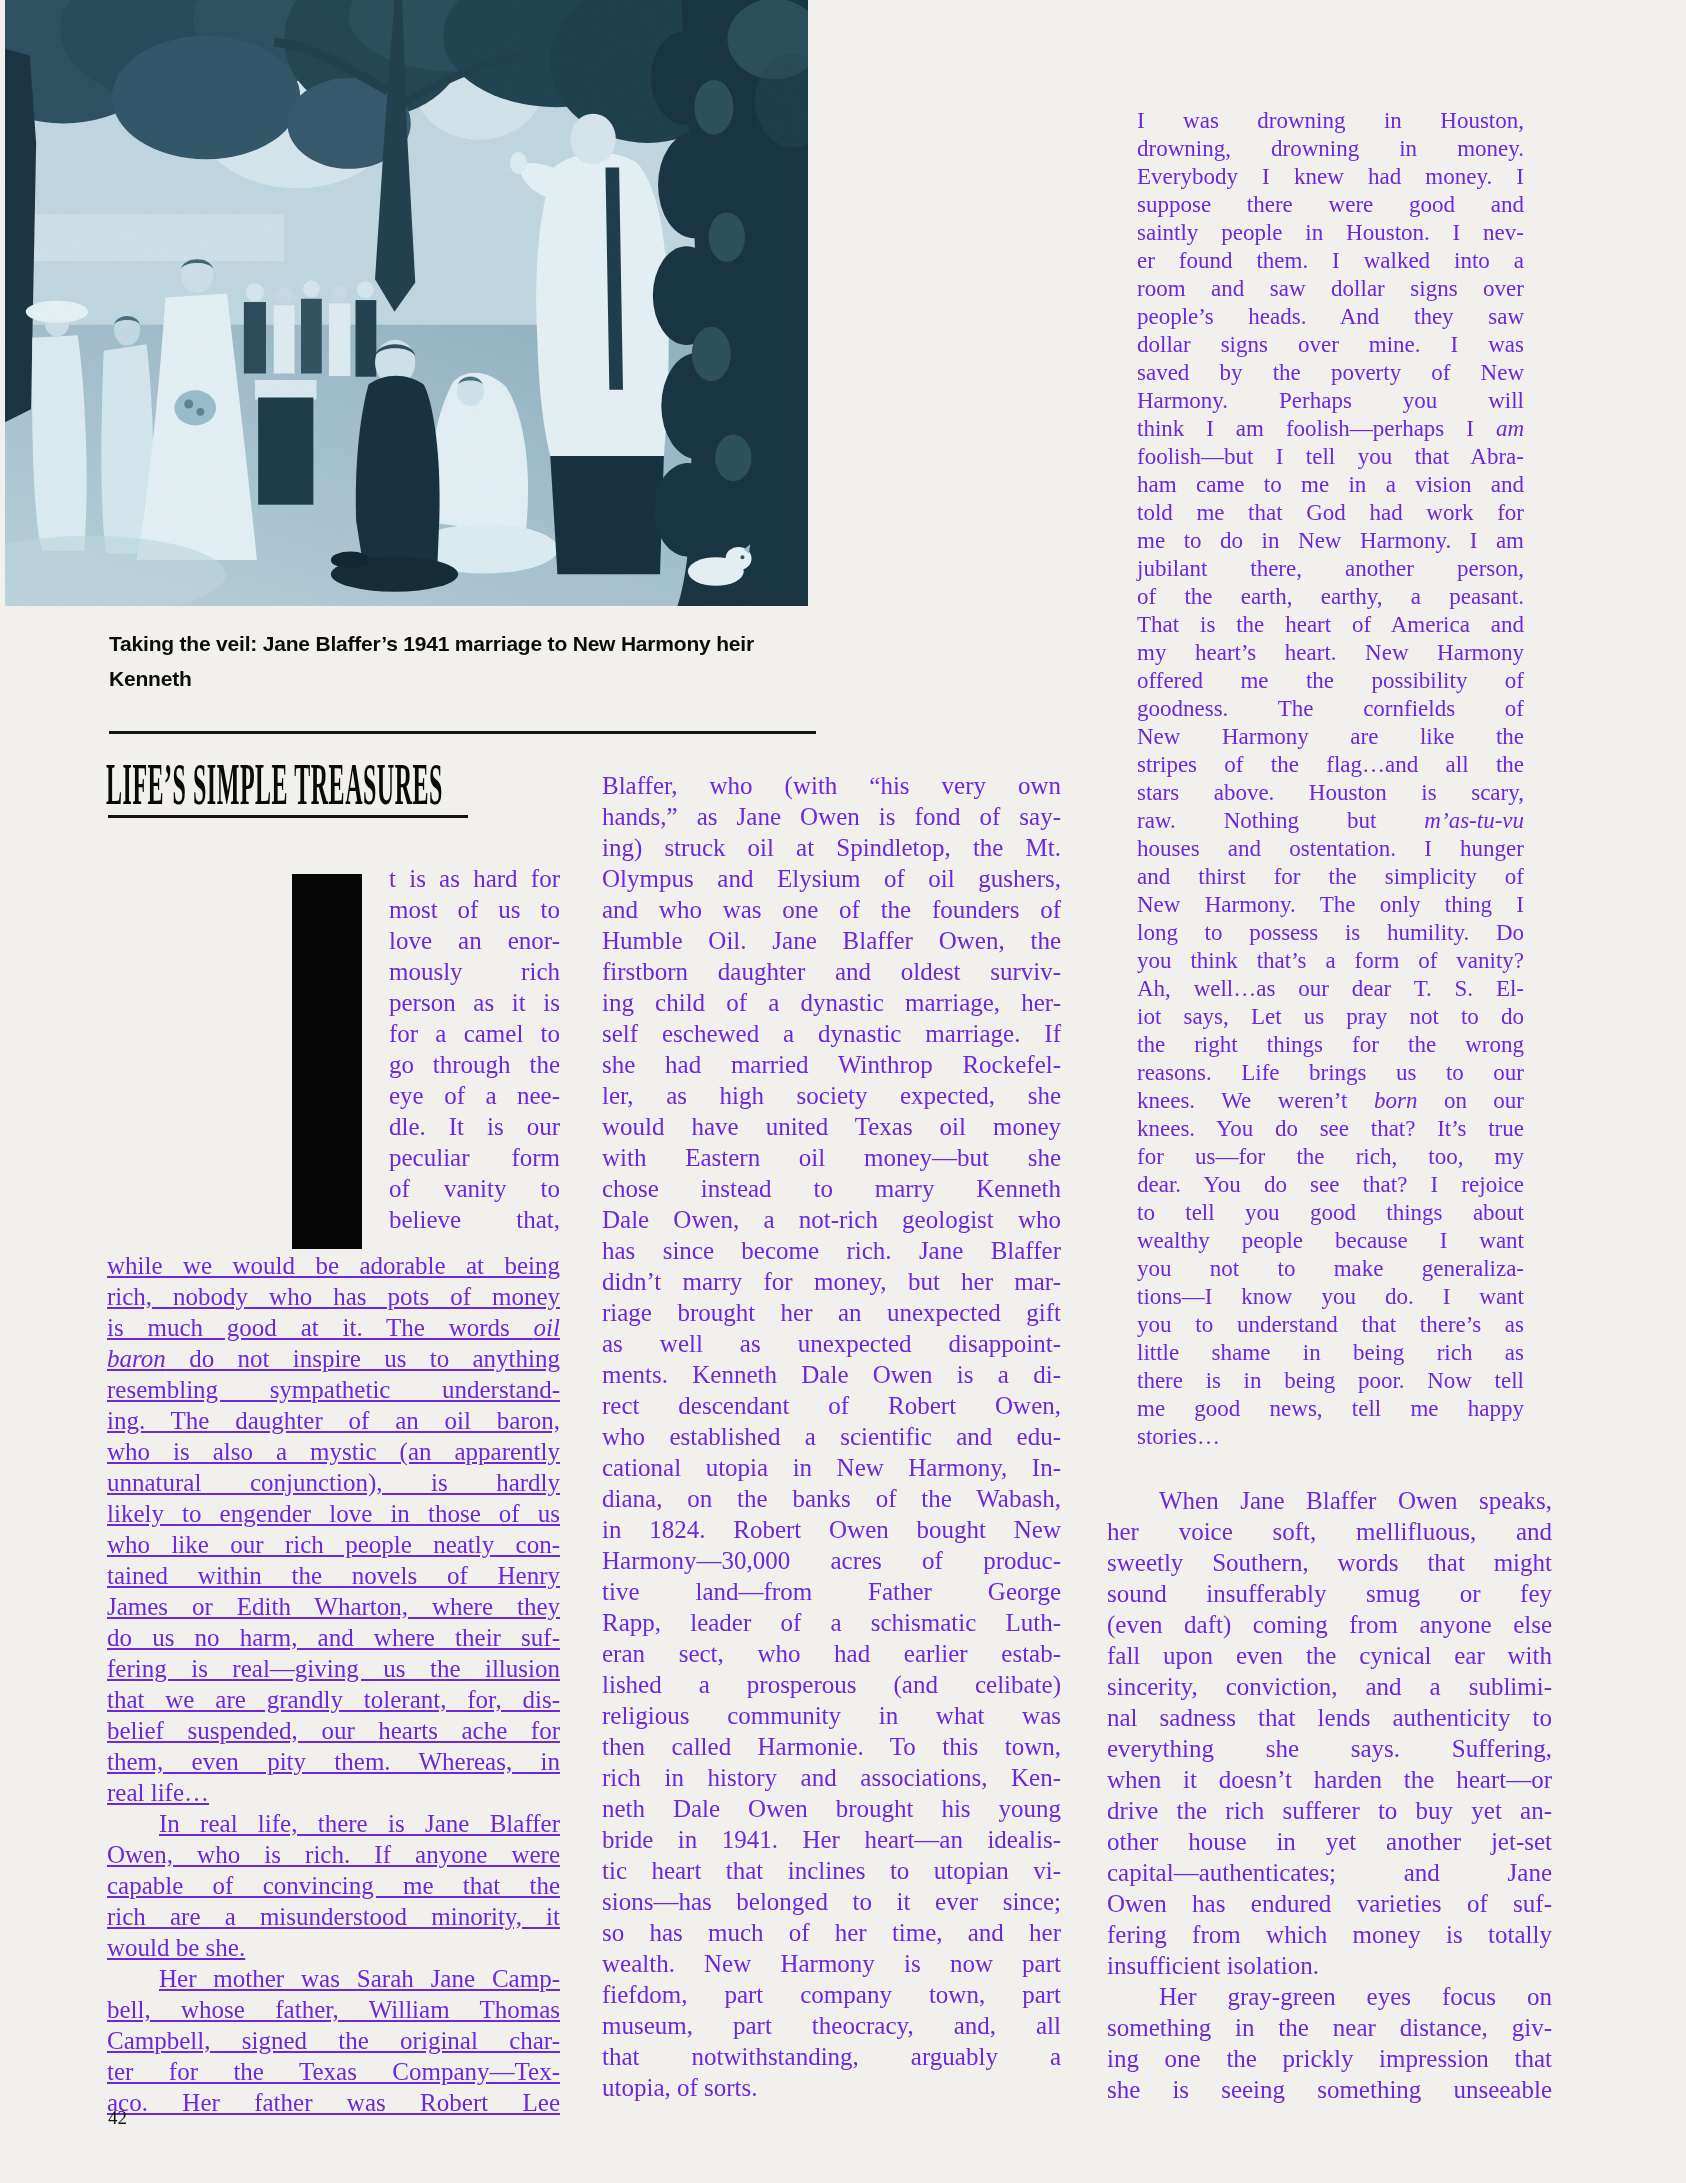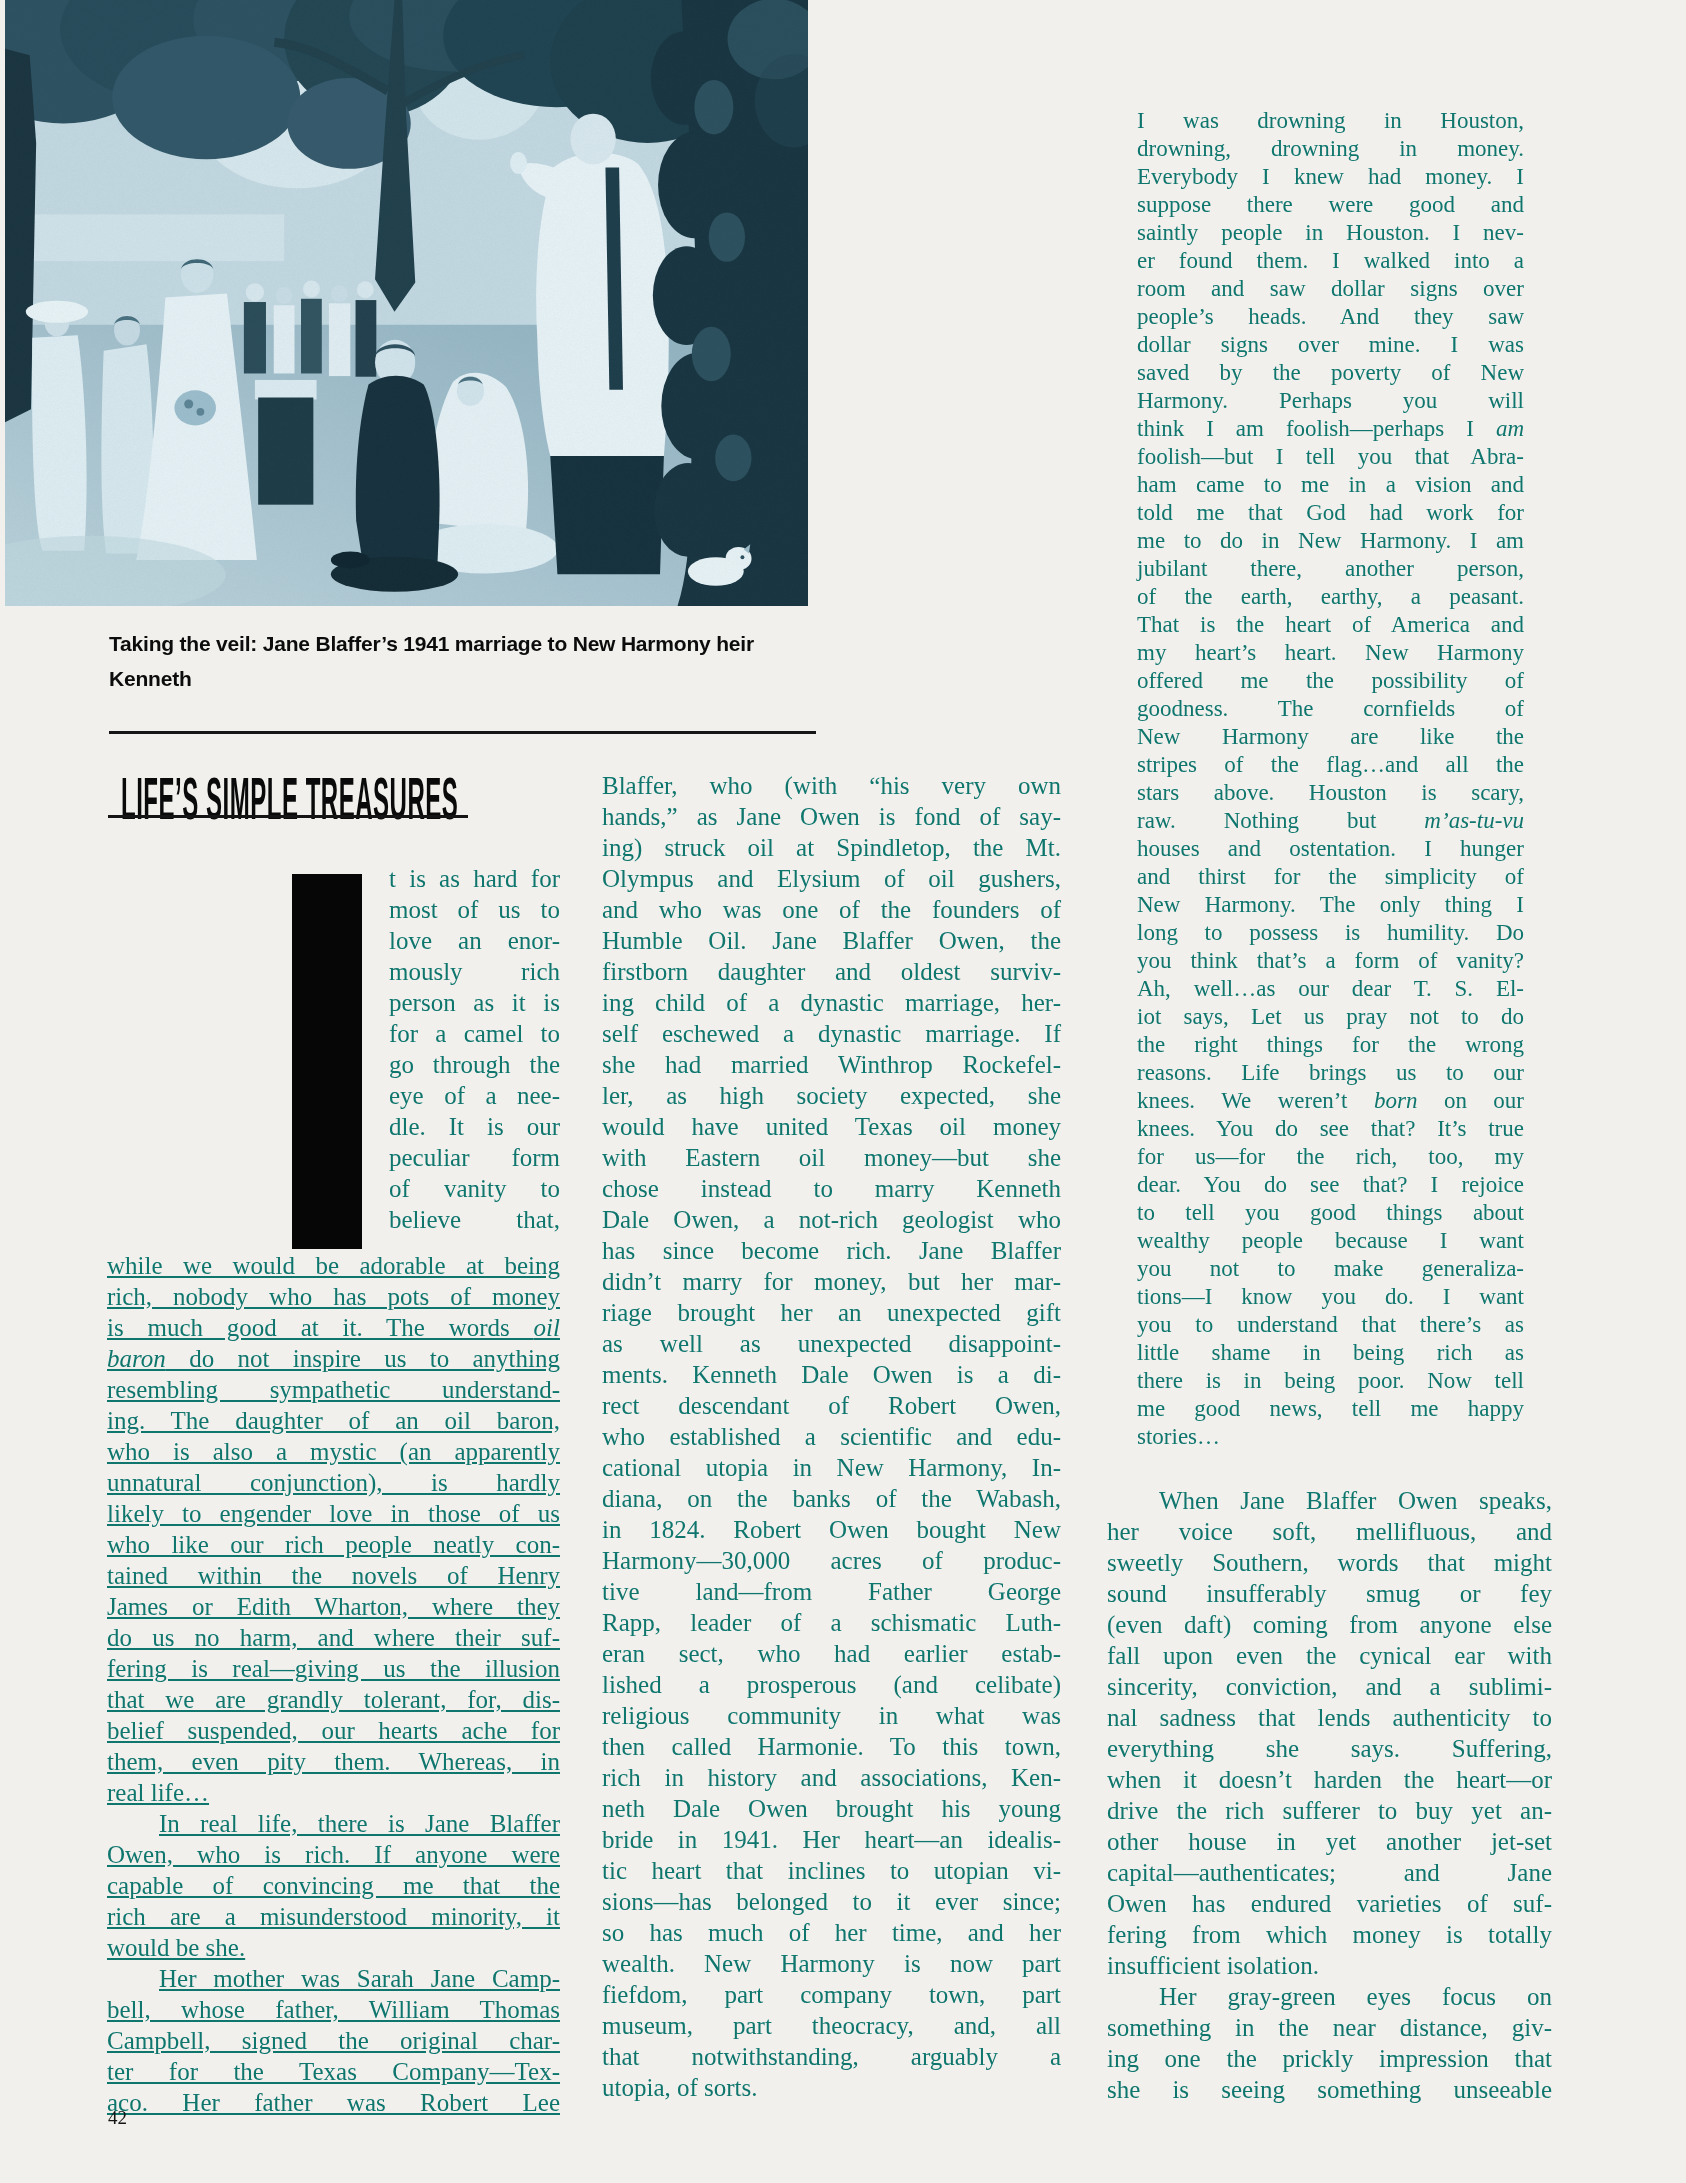--- a/index.html
+++ b/index.html
@@ -14,21 +14,21 @@
            letter-spacing:-0.2px;color:#0c0c0c;font-weight:bold;}
   .caption .ln{text-align:left;text-align-last:left;}
   .rule-top{position:absolute;left:109px;top:731px;width:707px;height:2.6px;background:#151515;}
   
   .headline{position:absolute;left:106px;top:753px;white-space:nowrap;
             font-family:"Liberation Sans","DejaVu Sans",sans-serif;font-weight:bold;
             font-size:60px;line-height:62px;letter-spacing:1.3px;color:#0a0a0a;}
   .headline .squeeze{display:inline-block;transform:scaleX(0.40);transform-origin:0 0;}
   .rule-head{position:absolute;left:108px;top:815px;width:360px;height:3.2px;background:#151515;}
   
-  .col{position:absolute;font-size:25px;line-height:31px;color:#0f766e;}
+  .col{position:absolute;font-size:25px;line-height:31px;color:#6d28d9;}
   .ln{text-align:justify;text-align-last:justify;}
   .ln.end{text-align-last:left;}
   .ln.ind{text-indent:52px;}
   .ln i{font-style:italic;}
   .narrow{left:389px;top:863px;width:171px;}
   .dropbar{position:absolute;left:292px;top:874px;width:70px;height:375px;background:#060606;}
   .c1{left:107px;top:1250px;width:453px;text-decoration:underline;}
   .c2{left:602px;top:770px;width:459px;}
   .c3q{left:1137px;top:107px;width:387px;font-size:23px;line-height:28px;}
   .c3b{left:1107px;top:1485px;width:445px;}
@@ -162,21 +162,21 @@
       <ellipse cx="130" cy="885" rx="210" ry="60" fill="#c2d8e0" opacity="0.6"></ellipse>
       <rect x="0" y="0" width="1237" height="933" filter="url(#grain)" opacity="0.13"></rect>
     </svg>
   </div>
 
   <div class="caption">
       <div class="ln end">Taking the veil: Jane Blaffer’s 1941 marriage to New Harmony heir Kenneth</div>
     </div>
   <div class="rule-top"></div>
 
-  <h1 class="headline" style="margin:15px;">
+  <h1 class="headline" style="margin:0;font-family:Liberation Serif, serif;">
     <span class="squeeze">LIFE’S SIMPLE TREASURES</span>
   </h1>
   <div class="rule-head"></div>
 
   <div class="dropbar" title=""></div>
 
   <div class="col narrow">
       <div class="ln">t is as hard for</div>
       <div class="ln">most of us to</div>
       <div class="ln">love an enor-</div>

